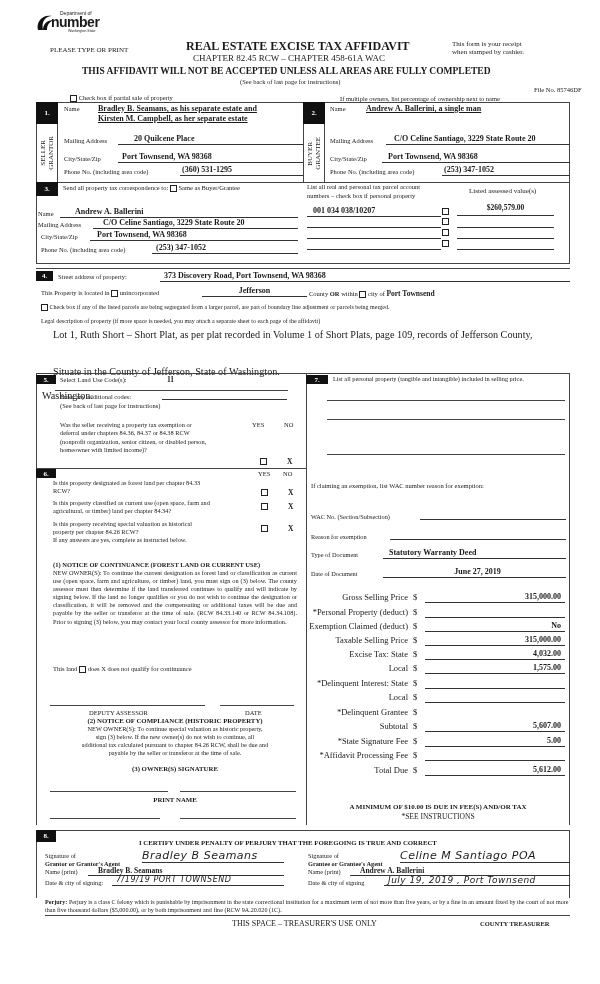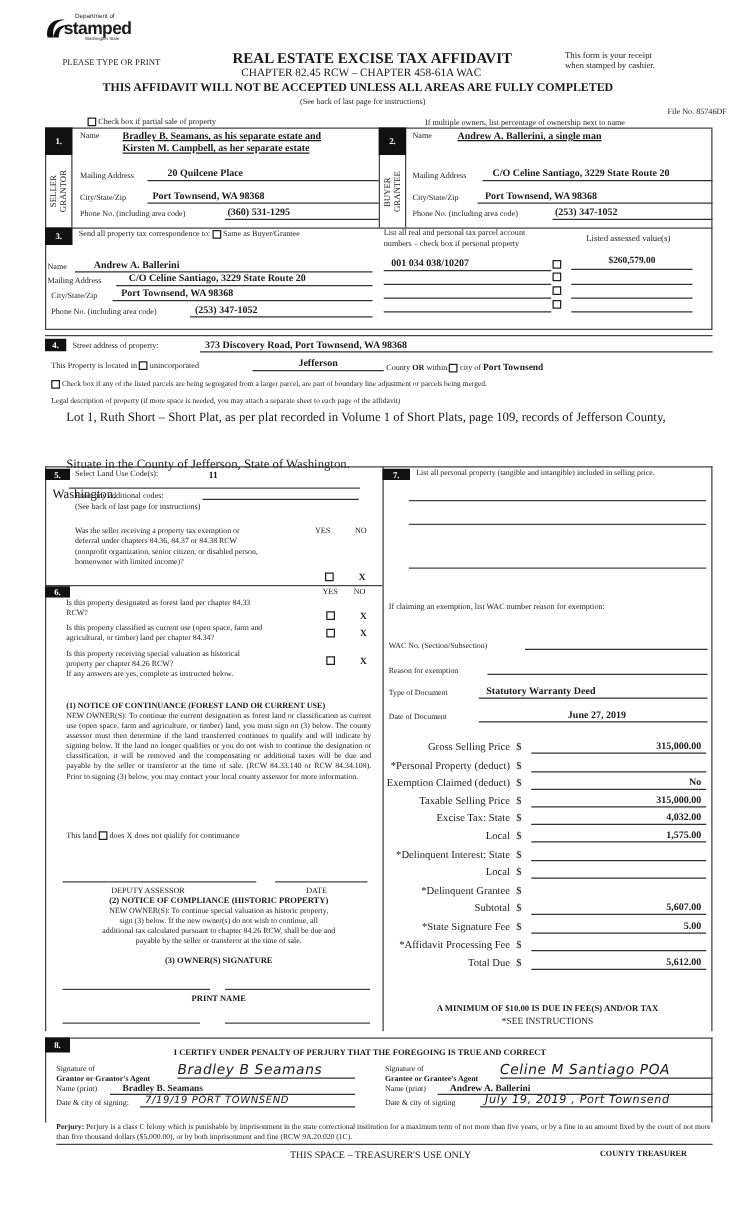--- a/index.html
+++ b/index.html
@@ -20,21 +20,21 @@
 </style>
 </head>
 <body>
 
 <div class="abs" style="left:34px;top:10px;width:70px;height:26px;">
   <svg width="22" height="22" viewBox="0 0 22 22" style="position:absolute;left:0;top:2px;">
     <path d="M4 18 C2 10, 8 2, 18 4 C12 4, 7 9, 9 18 Z" fill="#111"></path>
     <path d="M9 18 C9 12, 13 8, 20 8 C15 10, 13 13, 13 18 Z" fill="#111"></path>
   </svg>
   <span class="abs" style="left:26px;top:0;font-family:'Liberation Sans',sans-serif;font-size:5px;">Department of</span>
-  <span class="abs" style="left:17px;top:4px;font-family:'Liberation Sans',sans-serif;font-size:14px;font-weight:bold;letter-spacing:-0.5px;">stamped</span>
+  <span class="abs" style="left:17px;top:4px;font-family:'Liberation Sans',sans-serif;font-size:14px;font-weight:bold;letter-spacing:-0.5px;">number</span>
   <span class="abs" style="left:34px;top:19px;font-family:'Liberation Sans',sans-serif;font-size:3.5px;">Washington State</span>
 </div>
 <div class="abs" style="left:50px;top:46px;font-size:7px;">PLEASE TYPE OR PRINT</div>
 <div class="abs b" style="left:186px;top:39px;font-size:12px;">REAL ESTATE EXCISE TAX AFFIDAVIT</div>
 <div class="abs" style="left:193px;top:53px;font-size:9px;">CHAPTER 82.45 RCW – CHAPTER 458-61A WAC</div>
 <div class="abs" style="left:452px;top:40px;font-size:7px;">This form is your receipt</div>
 <div class="abs" style="left:452px;top:48px;font-size:7px;">when stamped by cashier.</div>
 <div class="abs b" style="left:82px;top:66px;font-size:9.5px;">THIS AFFIDAVIT WILL NOT BE ACCEPTED UNLESS ALL AREAS ARE FULLY COMPLETED</div>
 <div class="abs" style="left:240px;top:78px;font-size:6.5px;">(See back of last page for instructions)</div>
 <div class="abs" style="left:534px;top:86px;font-size:6.5px;">File No. 85746DF</div>

